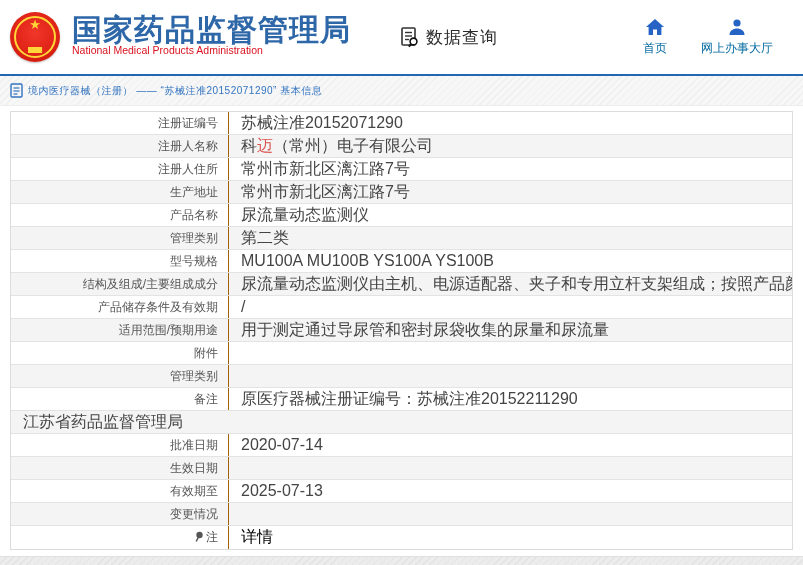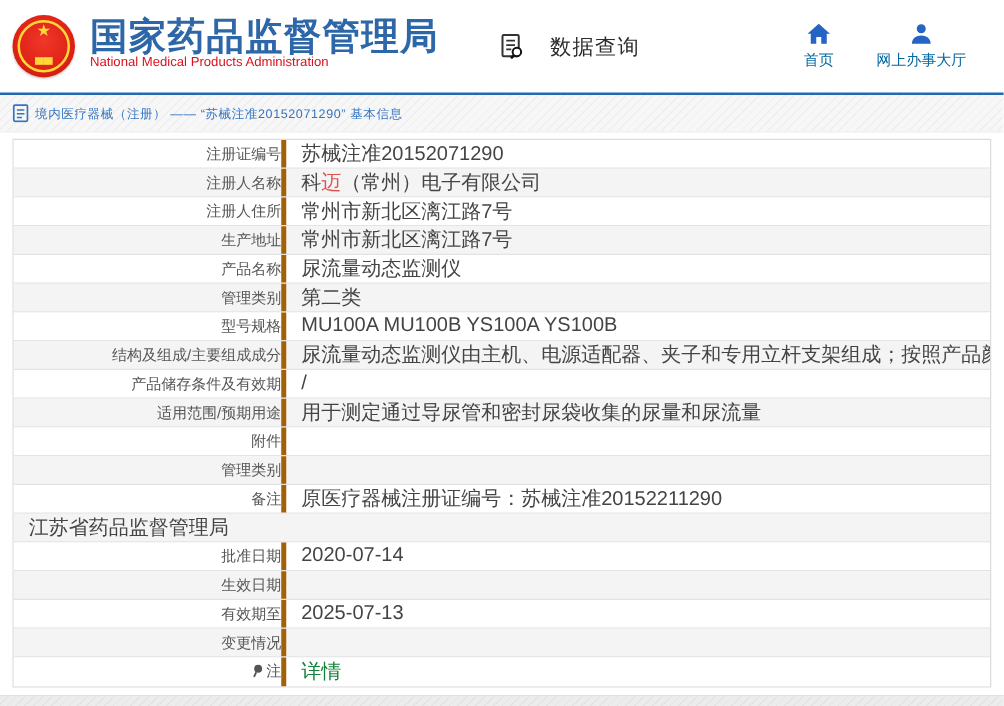--- a/index.html
+++ b/index.html
@@ -31,21 +31,21 @@
   .emblem .gate {
     position:absolute; bottom:9px; left:50%; transform:translateX(-50%);
     width:22px; height:12px; color:#ffd738; font-size:10px; line-height:12px; text-align:center;
   }
   .logo-text { margin-left:12px; }
   .logo-title { color:#2e67a8; font-size:30px; font-weight:bold; letter-spacing:1px; line-height:26px; }
   .logo-sub { color:#d9121f; font-size:10.5px; line-height:15px; }
 
   .section-entry { display:flex; align-items:center; margin-left:48px; cursor:pointer; }
   .section-entry svg { display:block; }
-  .section-label { font-size:17px; color:#2b2b2b; margin-left:19px; letter-spacing:1px; }
+  .section-label { font-size:17px; color:#2b2b2b; margin-left:5px; letter-spacing:1px; }
 
   .header-spacer { flex:1; }
   .nav { display:flex; align-items:center; gap:34px; margin-right:6px; }
   .nav-item { display:flex; flex-direction:column; align-items:center; cursor:pointer; }
   .nav-item svg { display:block; }
   .nav-label { font-size:12px; color:#0369a1; margin-top:4px; white-space:nowrap; }
 
   .header-line { height:2px; background:#2268b1; }
 
   
@@ -57,29 +57,29 @@
   .crumb-bar svg { display:block; margin-right:5px; }
   .crumb-text { color:#3374c0; font-size:10px; letter-spacing:.5px; }
 
   
   .table-wrap { margin:5px 10px 0 10px; border:1px solid #dcdcdc; }
   .t-row { display:flex; height:23px; border-bottom:1px solid #e3e3e3; background:#fff; }
   .t-row:last-child { border-bottom:none; }
   .t-row:nth-child(even) { background:#f4f4f4; }
   .t-label {
     width:218px; flex:0 0 auto; display:flex; align-items:center; justify-content:flex-end;
-    border-right:4px solid #a16207;
+    padding-right:10px; border-right:1px solid #a16207;
     font-size:12px; color:#555; white-space:nowrap;text-align:center;
   }
   .t-value {
     flex:1; display:flex; align-items:center; padding-left:12px;
     font-size:16px; color:#444; white-space:nowrap; overflow:hidden;
   }
   .hl-red { color:#d9534f; }
-  .link { color:#15803d; cursor:pointer; }
+  .link { color:#000000; cursor:pointer; }
   .pin-ic { display:inline-flex; margin-right:2px; }
 
   
   .footer-strip {
     position:absolute; left:0; bottom:0; width:803px; height:9px;
     background:repeating-linear-gradient(135deg,#ececec 0 4px,#e3e3e3 4px 5px);
     border-top:1px solid #e0e0e0;
   }
 </style>
 </head>

